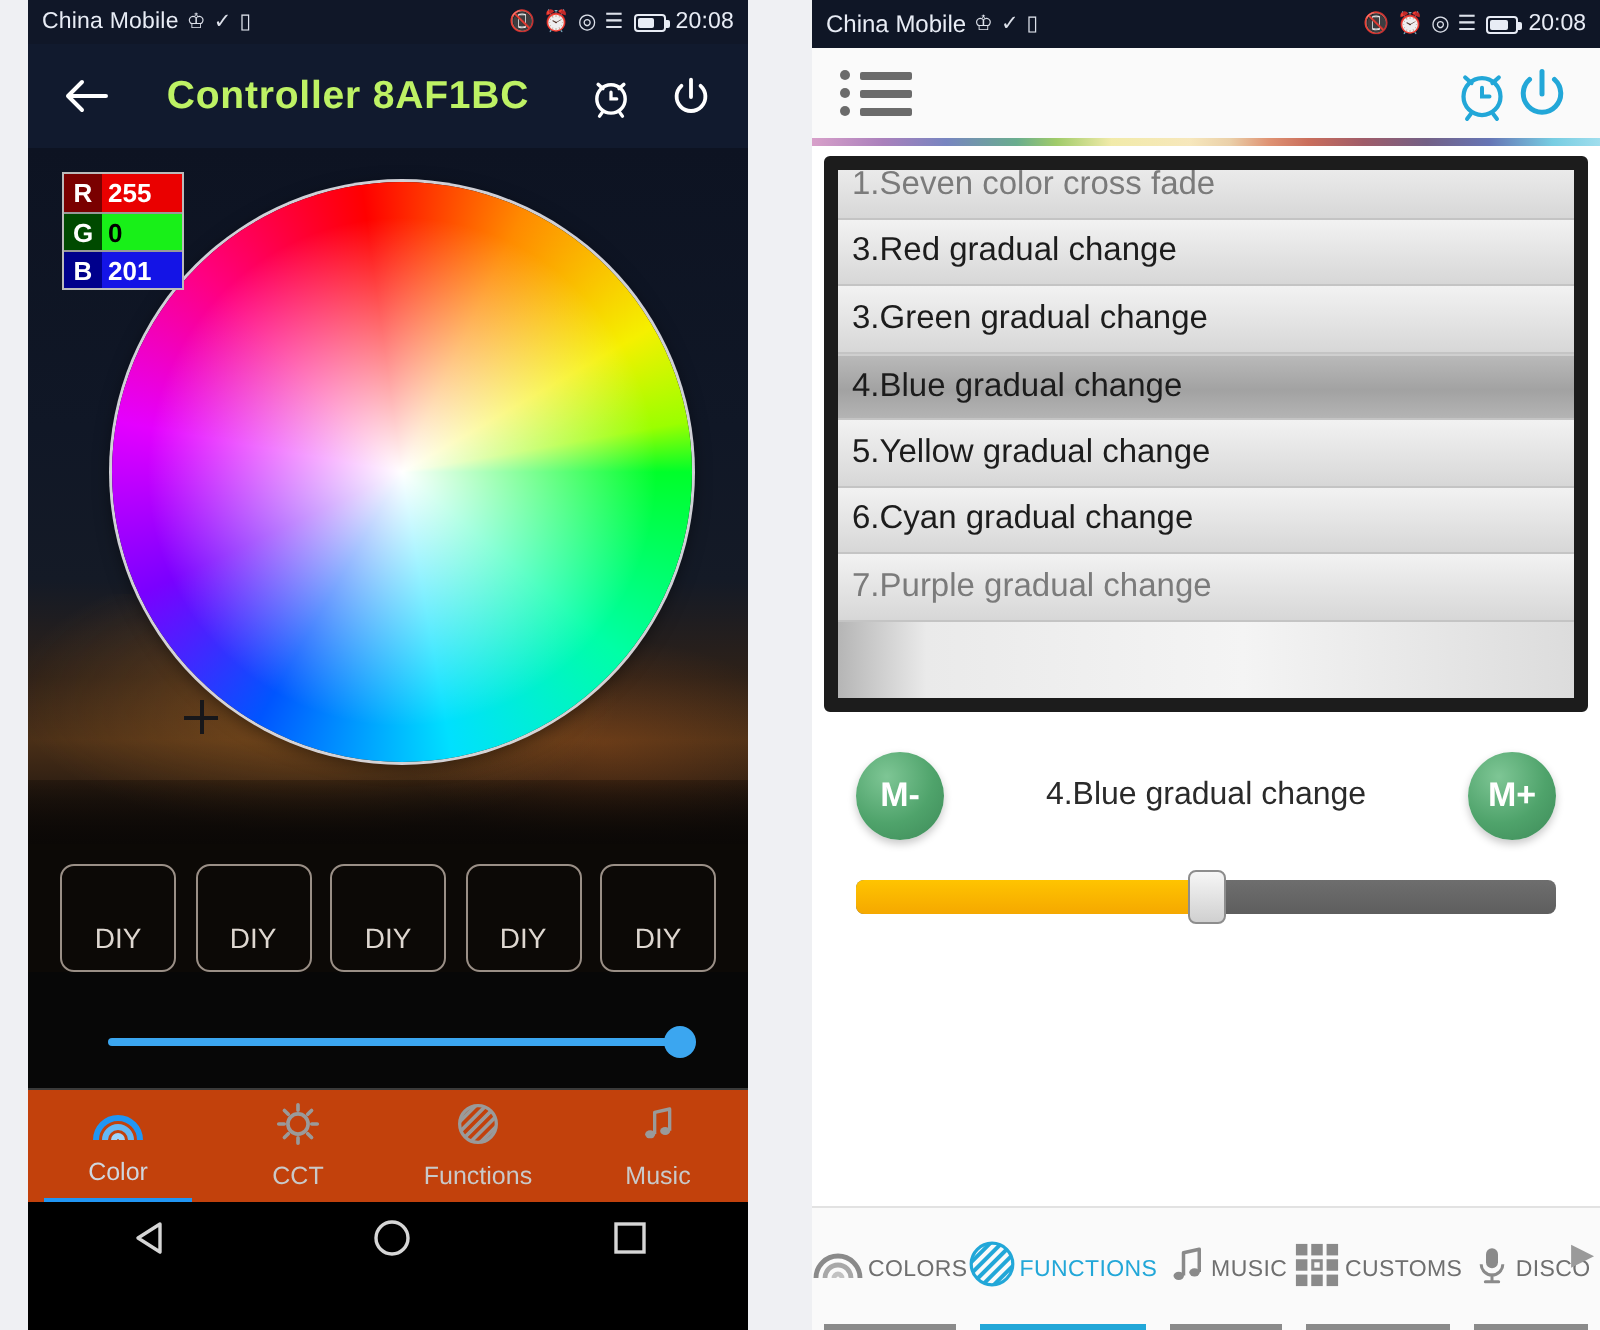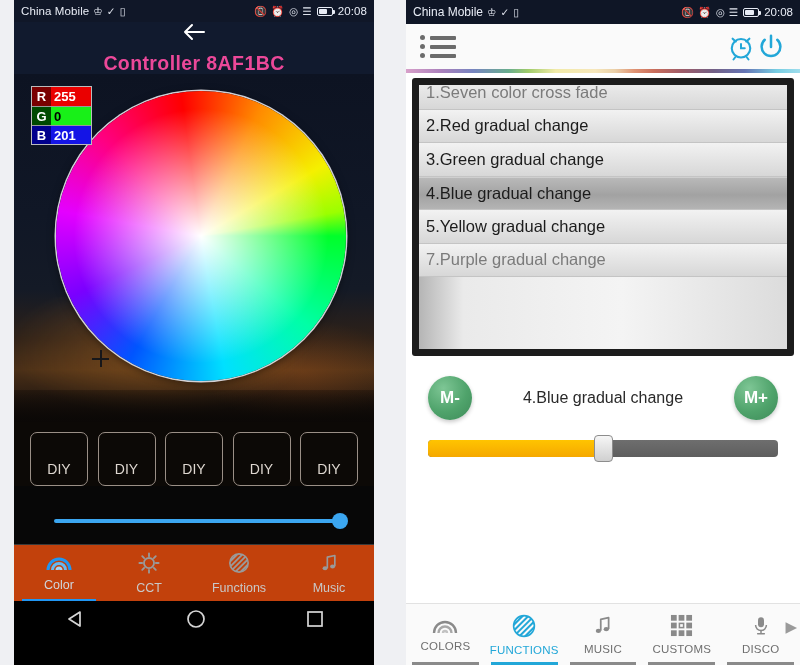--- a/index.html
+++ b/index.html
@@ -26,22 +26,22 @@
   .sb-right { display: flex; align-items: center; gap: 4px; font-size: 11.5px;}
   .sb-ico { font-size: 10.5px; line-height: 1; opacity: .95; }
   .battery-shape {
     display:inline-block; width:16px; height:9px; border:1.4px solid #e8ecf5;
     border-radius:2px; position:relative; margin:0 1px;
   }
   .battery-shape::after{content:"";position:absolute;right:-3px;top:2px;width:2px;height:4px;background:#e8ecf5;border-radius:0 1px 1px 0;}
   .battery-shape i{position:absolute;left:1px;top:1px;bottom:1px;width:60%;background:#e8ecf5;border-radius:1px;display:block;}
 
   .appbar {
-    height: 52px; background: #111a2e; color: #ec4899;
-    display: flex; align-items: center; padding: 0 14px; gap: 10px; flex-direction: column;
+    height: 52px; background: #111a2e; color: #bef264;
+    display: flex; align-items: center; padding: 0 14px; gap: 10px;
   }
   .appbar .title {
     flex: 1; font-size: 19.5px; font-weight: bold; letter-spacing: .4px;
     text-align: center; white-space: nowrap;
   }
   .icon-btn { width: 30px; height: 30px; display:flex; align-items:center; justify-content:center; }
   .icon-btn svg { display:block; }
 
   .wheel-area {
     position: relative; height: 348px;
@@ -166,21 +166,21 @@
   .slider-orange .trk { position:absolute; left:0; right:0; top:5px; height:17px; border-radius:4px;
     background: linear-gradient(to bottom,#6e6e6e,#5e5e5e); }
   .slider-orange .fil { position:absolute; left:0; width:50%; top:5px; height:17px; border-radius:4px 0 0 4px;
     background: linear-gradient(to bottom,#ffc400,#f5a800); }
   .slider-orange .thb { position:absolute; left:calc(50% - 9px); top:0; width:19px; height:27px; border-radius:4px;
     background: linear-gradient(to bottom,#f6f6f6,#d0d0d0); border:1px solid #8d8d8d; }
   .tabbar-right {
     position:absolute; left:0; right:0; bottom:0; height:62px; background:#fafafa;
     display:flex; align-items:center; border-top:1px solid #e2e2e2;
   }
-  .tab-r { flex:1; display:flex; flex-direction:column; align-items:center; justify-content:center; gap:2px; position:relative; height:100%; }
+  .tab-r { flex:1; display:flex; flex-direction:row; align-items:center; justify-content:center; gap:2px; position:relative; height:100%; }
   .tab-r .rlabel { font-size: 11.5px; color:#6f6f6f; letter-spacing:.2px; }
   .tab-r.active .rlabel { color:#22a7d8; }
   .tab-r::after { content:""; position:absolute; left:6px; right:6px; bottom:0; height:3px; background:#8a8a8a; }
   .tab-r.active::after { background:#22a7d8; }
   .tab-arrow { position:absolute; right:3px; top:14px; color:#9a9a9a; font-size:15px; }
 </style>
 </head>
 <body>
 
 <div class="screen">
@@ -381,24 +381,25 @@
             <path d="M12 3 V12" stroke="#22a7d8" stroke-width="2" stroke-linecap="round"></path>
             <path d="M7 6.2 A7.5 7.5 0 1 0 17 6.2" fill="none" stroke="#22a7d8" stroke-width="2" stroke-linecap="round"></path>
           </svg>
       </div>
     </div>
     <div class="rainbow-bar"></div>
 
     <div class="list-frame">
       <div class="mlist">
         <div class="mrow faded">1.Seven color cross fade</div>
-        <div class="mrow">2.Red gradual change</div>
+        <div class="mrow">3.Red gradual change</div>
         <div class="mrow">3.Green gradual change</div>
         <div class="mrow sel">4.Blue gradual change</div>
         <div class="mrow">5.Yellow gradual change</div>
+        <div class="mrow">6.Cyan gradual change</div>
         <div class="mrow faded">7.Purple gradual change</div>
       </div>
     </div>
 
     <div class="mode-ctrl">
       <div class="mbtn">M-</div>
       <div class="mode-name">4.Blue gradual change</div>
       <div class="mbtn">M+</div>
     </div>
 

